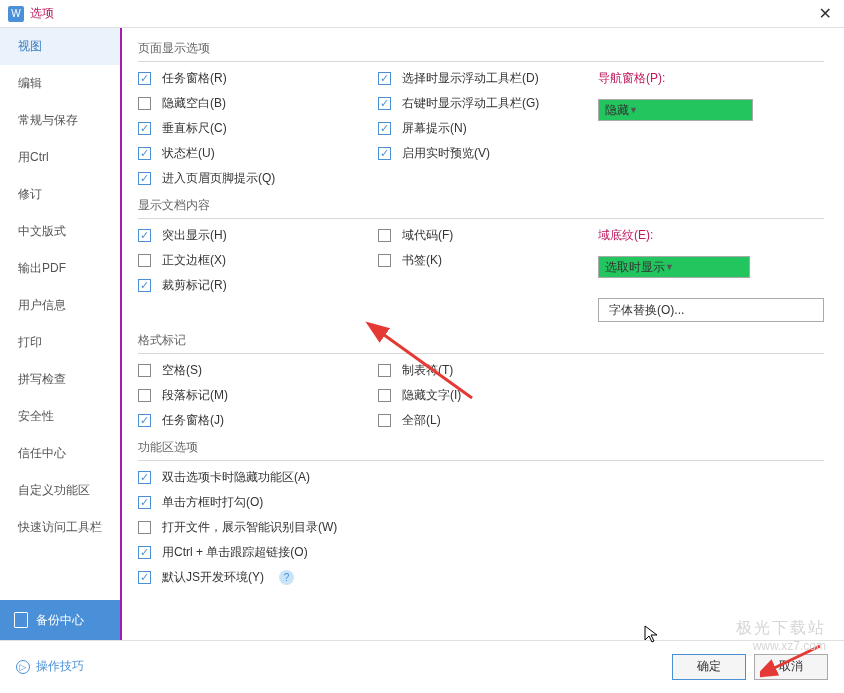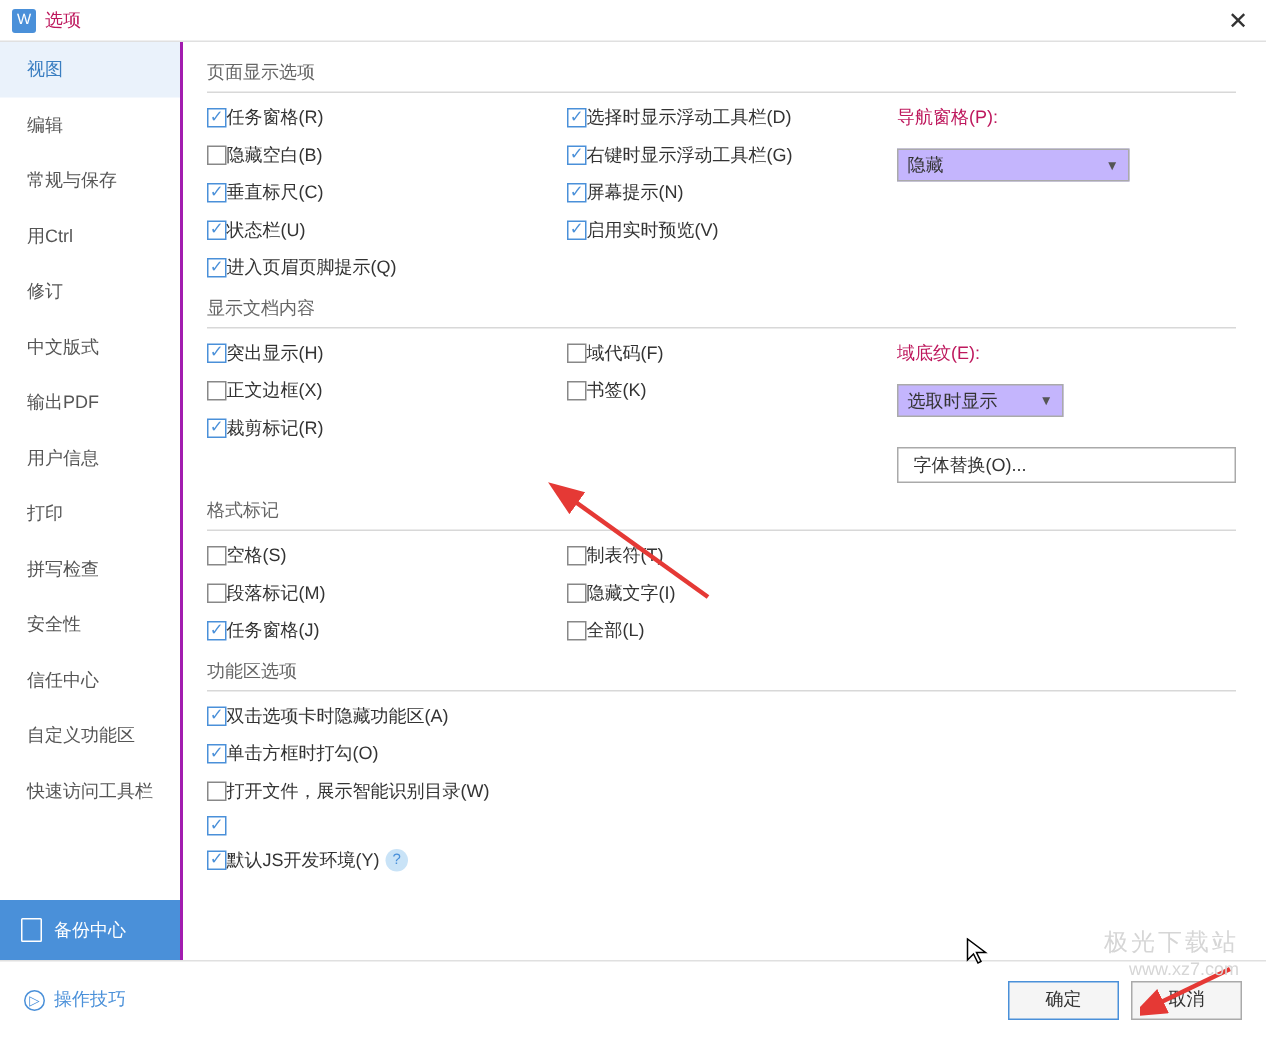--- a/index.html
+++ b/index.html
@@ -16,26 +16,26 @@
 .backup { height: 40px; background: #4a90d9; color: #fff; display: flex; align-items: center; padding: 0 14px; gap: 8px; cursor: pointer; }
 .backup-icon { width: 14px; height: 16px; border: 1.5px solid #fff; border-radius: 1px; position: relative; }
 .content { flex: 1; padding: 12px 20px 0 16px; overflow-y: auto; position: relative; }
 .group { margin-bottom: 10px; }
 .group-title { color: #666; font-size: 12px; padding-bottom: 4px; border-bottom: 1px solid #d8d8d8; margin-bottom: 8px; }
 .row { display: flex; }
 .col { display: flex; flex-direction: column; gap: 8px; }
 .col1 { width: 240px; }
 .col2 { width: 220px; }
 .col3 { flex: 1; }
-.cb { display: flex; align-items: center; gap: 0; cursor: pointer; }
+.cb { display: flex; align-items: center; gap: 11px; cursor: pointer; }
 .cb-box { width: 13px; height: 13px; border: 1px solid #888; display: flex; align-items: center; justify-content: center; flex-shrink: 0; }
 .cb-box.checked { border-color: #4a90d9; }
 .cb-box.checked::after { content: "✓"; color: #4a90d9; font-size: 11px; line-height: 1; }
 .label-txt { color: #be185d; margin-bottom: 4px; }
-.select { width: 155px; height: 22px; border: 1px solid #aaa; display: flex; align-items: center; padding: 0 6px; justify-content: space-between; cursor: pointer; background: #c4b5fd; }
+.select { width: 155px; height: 22px; border: 1px solid #aaa; display: flex; align-items: center; padding: 0 6px; justify-content: flex-start; cursor: pointer; background: #22c55e; }
 .select .arrow { font-size: 9px; color: #555; }
 .btn-small { height: 24px; border: 1px solid #aaa; padding: 0 10px; display: inline-flex; align-items: center; cursor: pointer; background: #fff; }
 .help-icon { display: inline-flex; width: 15px; height: 15px; border-radius: 50%; background: #c9e3f7; color: #4a90d9; align-items: center; justify-content: center; font-size: 10px; margin-left: 4px; }
 .footer { height: 52px; border-top: 1px solid #e0e0e0; display: flex; align-items: center; padding: 0 16px; }
 .tips { color: #4a90d9; display: flex; align-items: center; gap: 6px; cursor: pointer; }
 .tips-icon { width: 14px; height: 14px; border: 1px solid #4a90d9; border-radius: 50%; display: flex; align-items: center; justify-content: center; font-size: 9px; }
 .footer-btns { margin-left: auto; display: flex; gap: 8px; }
 .btn { width: 74px; height: 26px; border: 1px solid #aaa; background: #f5f5f5; display: flex; align-items: center; justify-content: center; cursor: pointer; }
 .btn.primary { border-color: #4a90d9; }
 .arrow-annot { position: absolute; pointer-events: none; }
@@ -152,21 +152,21 @@
               <span class="cb-box"></span>
               <span>域代码(F)</span>
             </div>
             <div class="cb">
               <span class="cb-box"></span>
               <span>书签(K)</span>
             </div>
           </div>
         <div class="col col3">
           <div class="label-txt">域底纹(E):</div>
-          <div class="select" style="width:111px">
+          <div class="select" style="width:152px">
             <span>选取时显示</span>
             <span class="arrow">▼</span>
           </div>
           <div style="height:4px"></div>
           <div class="btn-small" style="width:auto">
             <span>字体替换(O)...</span>
           </div>
         </div>
       </div>
     </div>
@@ -215,20 +215,21 @@
           <div class="cb">
             <span class="cb-box checked"></span>
             <span>单击方框时打勾(O)</span>
           </div>
           <div class="cb">
             <span class="cb-box"></span>
             <span>打开文件，展示智能识别目录(W)</span>
           </div>
           <div class="cb">
             <span class="cb-box checked"></span>
+            <span>用Ctrl + 单击跟踪超链接(O)</span>
           </div>
           <div class="cb">
             <span class="cb-box checked"></span>
             <span>默认JS开发环境(Y)</span>
             <span class="help-icon">?</span>
           </div>
         </div>
     </div>
 
     <svg class="arrow-annot" style="left:240px;top:290px" width="120" height="90">

